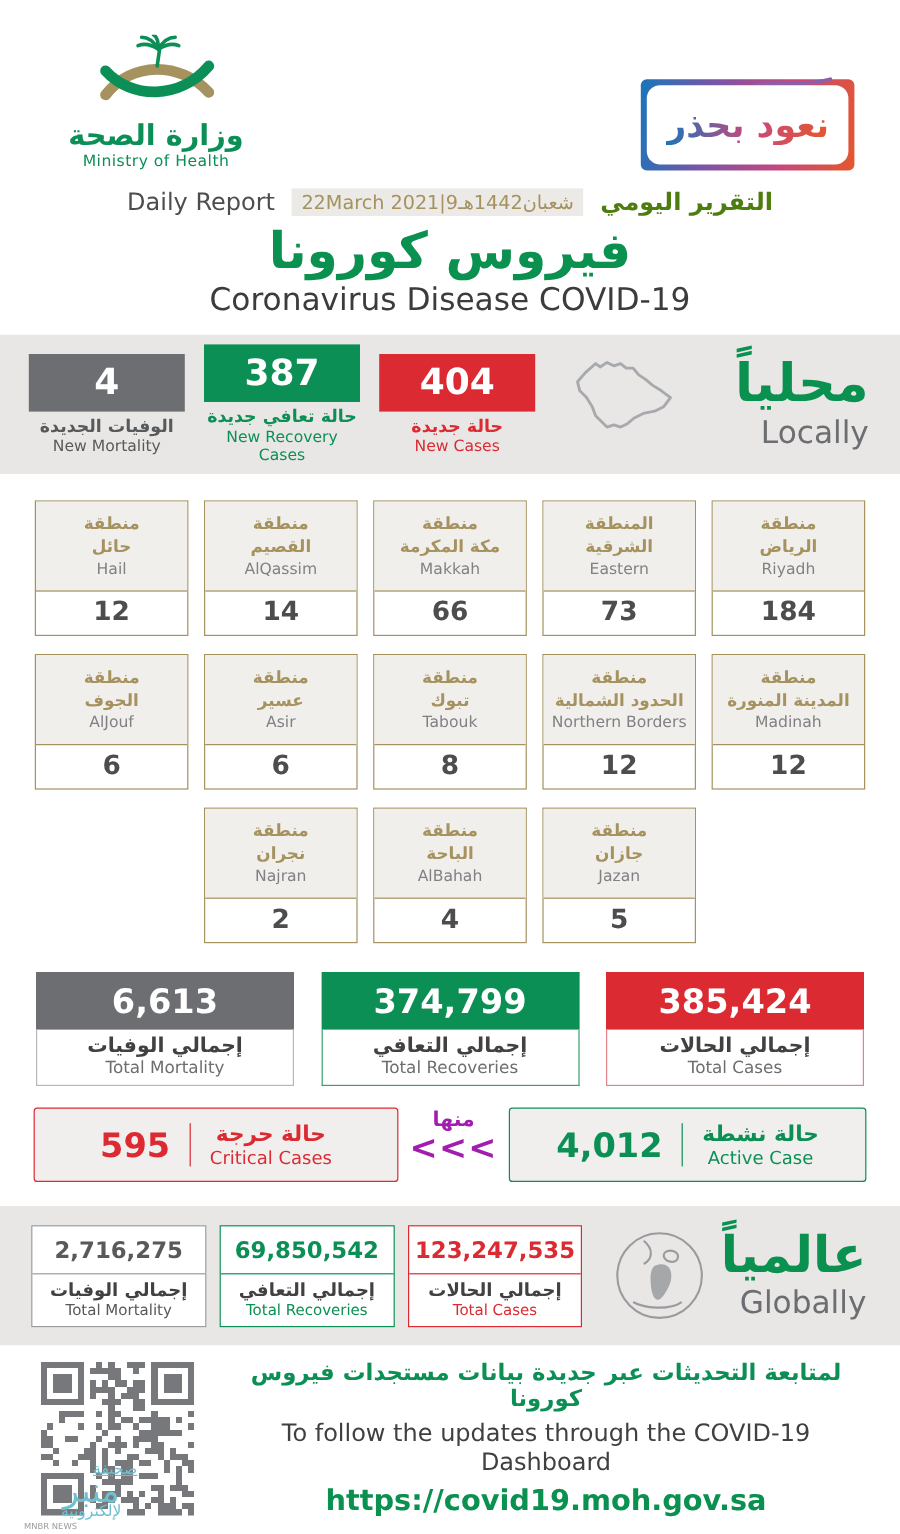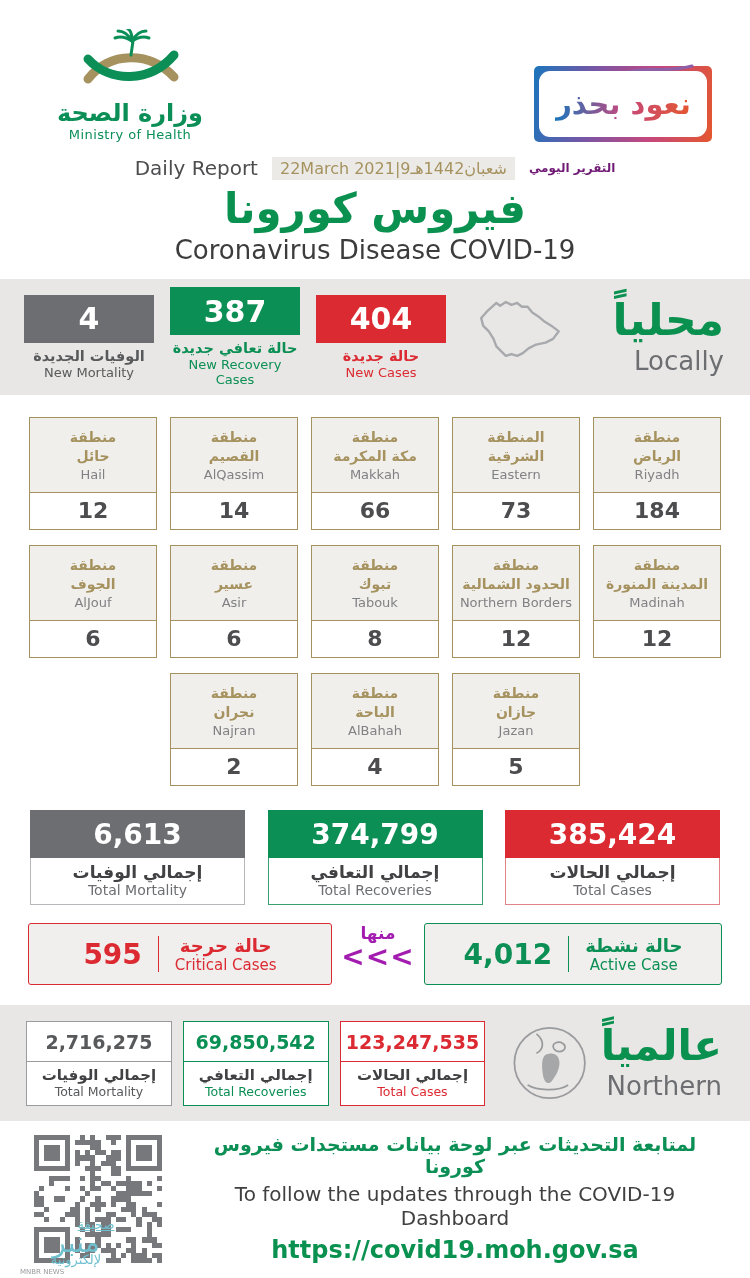--- a/index.html
+++ b/index.html
@@ -15,21 +15,21 @@
   .badge{margin-top:7px;margin-right:4px;width:168px;height:66px;border-radius:5px;
     background:linear-gradient(100deg,#1b75bb,#7a55a5,#c5487e,#e4572e);padding:5px;position:relative}
   .badge-inner{background:#fff;border-radius:11px;height:100%;display:flex;align-items:center;justify-content:center;position:relative}
   .badge-inner span{font-size:29px;font-weight:bold;
     background:linear-gradient(90deg,#1b75bb,#c5487e,#e4572e);
     -webkit-background-clip:text;background-clip:text;color:transparent;}
   .badge .swoosh{position:absolute;top:-2px;right:18px}
   .reportline{display:flex;justify-content:center;align-items:center;gap:14px;margin-top:14px}
   .rep-en{color:#4d4d4f;font-size:20px}
   .rep-date{background:#eceae7;color:#a5925f;font-size:16px;padding:2px 8px}
-  .rep-ar{color:#701a75;font-size:12px;font-weight:bold}
+  .rep-ar{color:#4d7c0f;font-size:20px;font-weight:bold}
   .title-ar{text-align:center;color:#0a9150;font-size:42px;font-weight:bold;margin-top:4px}
   .title-en{text-align:center;color:#3c3c3d;font-size:26px;margin-top:2px}
   
   .band{background:#e8e7e5}
   .locband{margin-top:14px;height:116px;display:flex;align-items:center;padding:0 24px;gap:16px}
   .sgroup{width:130px;text-align:center}
   .sbox{height:48px;display:flex;align-items:center;justify-content:center;color:#fff;font-size:30px;font-weight:bold}
   .sbox.gray{background:#6d6e71}.sbox.green{background:#0c8f54}.sbox.red{background:#dc2a32}
   .sar{font-weight:bold;font-size:14.5px;margin-top:5px}
   .sen{font-size:13px;margin-top:1px}
@@ -371,21 +371,21 @@
   </div>
   <svg width="86" height="86" viewBox="0 0 90 90" style="margin-left:14px">
     <circle cx="45" cy="45" r="40" fill="none" stroke="#9a9b9e" stroke-width="2"></circle>
     <path d="M30 12 C40 20 38 30 30 34" fill="none" stroke="#9a9b9e" stroke-width="2"></path>
     <path d="M40 36 C48 32 55 35 56 43 C57 51 52 60 47 66 C42 71 38 65 37 56 C36 47 36 40 40 36 Z" fill="#9a9b9e" opacity=".85"></path>
     <path d="M52 22 C58 20 64 24 62 29 C60 33 53 33 50 29 C48 26 49 23 52 22 Z" fill="none" stroke="#9a9b9e" stroke-width="2"></path>
     <path d="M20 70 C30 76 54 78 66 70" fill="none" stroke="#9a9b9e" stroke-width="2"></path>
   </svg>
   <div class="ghead">
     <div class="h-ar" dir="rtl">عالمياً</div>
-    <div class="h-en">Northern</div>
+    <div class="h-en">Globally</div>
   </div>
 </div>
 
 <div class="qrsec">
   <svg id="qr-svg" class="qrbox" viewBox="0 0 25 25" shape-rendering="crispEdges">
       <rect x="9" y="0" width="1" height="1" fill="#77787b"></rect>
       <rect x="11" y="0" width="1" height="1" fill="#77787b"></rect>
       <rect x="14" y="0" width="1" height="1" fill="#77787b"></rect>
       <rect x="15" y="0" width="1" height="1" fill="#77787b"></rect>
       <rect x="16" y="0" width="1" height="1" fill="#77787b"></rect>
@@ -582,21 +582,21 @@
       <rect x="1" y="1" width="5" height="5" fill="#fff"></rect>
       <rect x="2" y="2" width="3" height="3" fill="#77787b"></rect>
       <rect x="18" y="0" width="7" height="7" fill="#77787b"></rect>
       <rect x="19" y="1" width="5" height="5" fill="#fff"></rect>
       <rect x="20" y="2" width="3" height="3" fill="#77787b"></rect>
       <rect x="0" y="18" width="7" height="7" fill="#77787b"></rect>
       <rect x="1" y="19" width="5" height="5" fill="#fff"></rect>
       <rect x="2" y="20" width="3" height="3" fill="#77787b"></rect>
     </svg>
   <div class="dashtxt">
-    <div class="dash-ar" dir="rtl">لمتابعة التحديثات عبر لوحة بيانات مستجدات فيروس كورونا</div>
+    <div class="dash-ar" dir="rtl">لمتابعة التحديثات عبر جديدة بيانات مستجدات فيروس كورونا</div>
     <div class="dash-en">To follow the updates through the COVID-19 Dashboard</div>
     <a class="dash-url" href="#">https://covid19.moh.gov.sa</a>
   </div>
 </div>
 
 <div class="wm">
   <div class="w1" dir="rtl">صحيفة</div>
   <div class="w2" dir="rtl">منبر</div>
   <div class="w3" dir="rtl">لإلكترونية</div>
   <div class="w4">MNBR NEWS</div>

